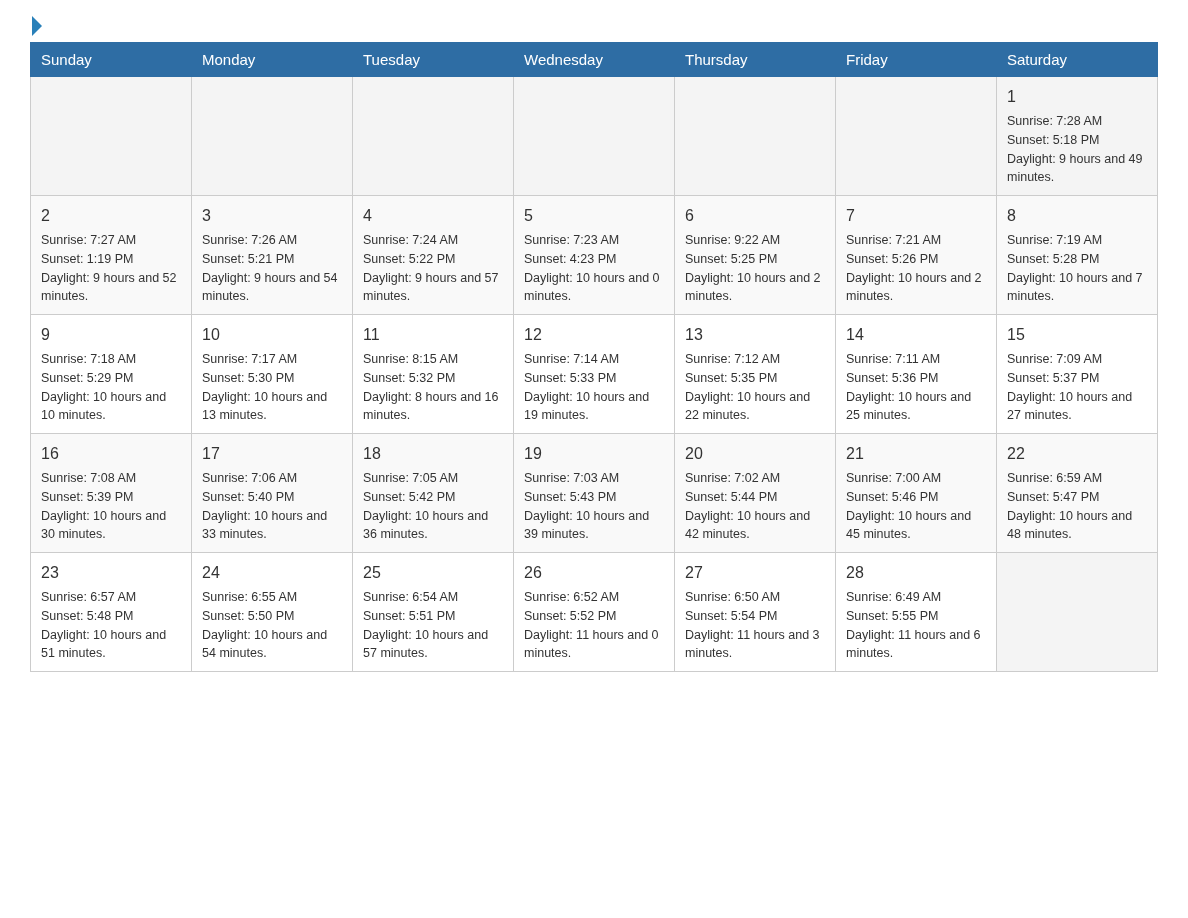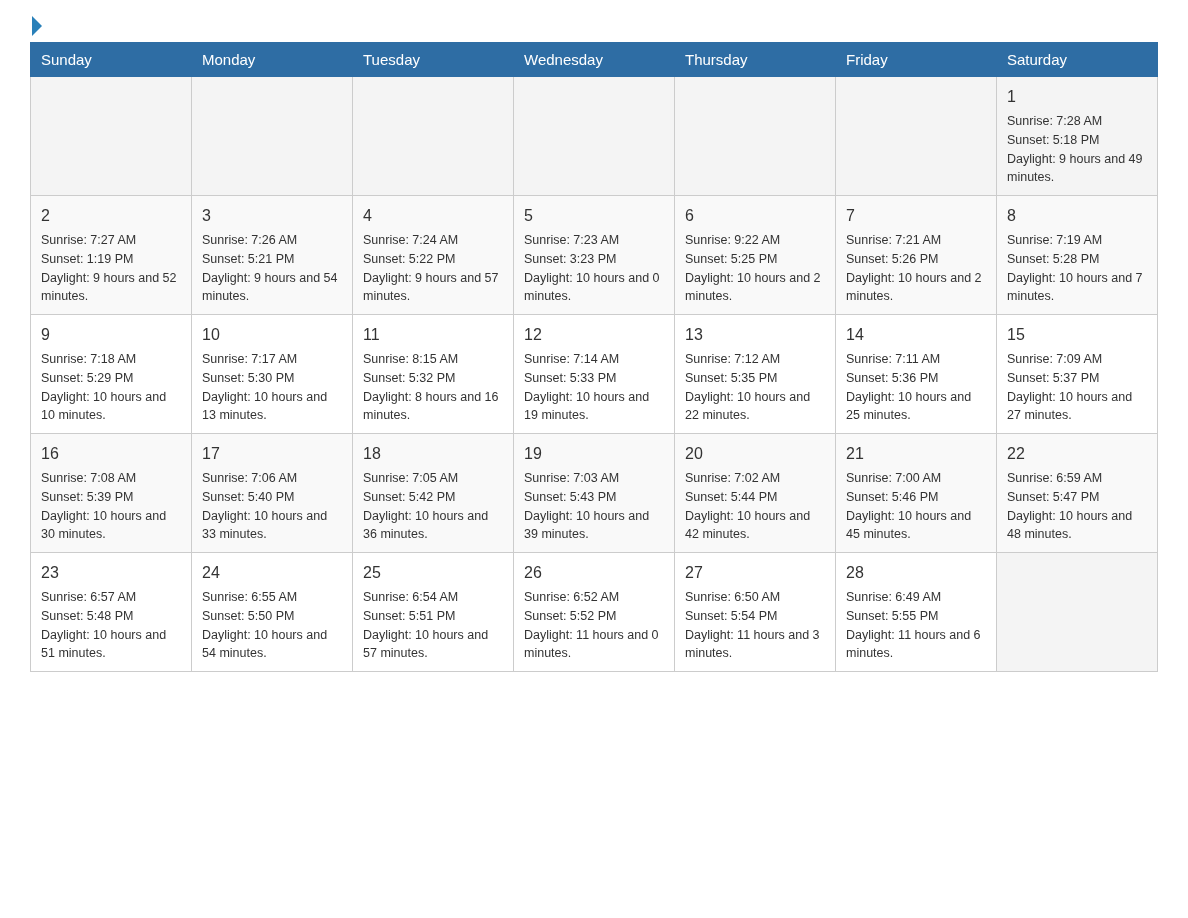--- a/index.html
+++ b/index.html
@@ -134,21 +134,21 @@
         <td class="empty-cell"></td>
         <td class="empty-cell"></td>
         <td class="empty-cell"></td>
         <td class="empty-cell"></td>
         <td><span class="day-num">1</span><span>Sunrise: 7:28 AM</span><br><span>Sunset: 5:18 PM</span><br><span>Daylight: 9 hours and 49 minutes.</span></td>
       </tr>
       <tr>
         <td><span class="day-num">2</span><span>Sunrise: 7:27 AM</span><br><span>Sunset: 1:19 PM</span><br><span>Daylight: 9 hours and 52 minutes.</span></td>
         <td><span class="day-num">3</span><span>Sunrise: 7:26 AM</span><br><span>Sunset: 5:21 PM</span><br><span>Daylight: 9 hours and 54 minutes.</span></td>
         <td><span class="day-num">4</span><span>Sunrise: 7:24 AM</span><br><span>Sunset: 5:22 PM</span><br><span>Daylight: 9 hours and 57 minutes.</span></td>
-        <td><span class="day-num">5</span><span>Sunrise: 7:23 AM</span><br><span>Sunset: 3:23 PM</span><br><span>Daylight: 10 hours and 0 minutes.</span></td>
+        <td><span class="day-num">5</span><span>Sunrise: 7:23 AM</span><br><span>Sunset: 4:23 PM</span><br><span>Daylight: 10 hours and 0 minutes.</span></td>
         <td><span class="day-num">6</span><span>Sunrise: 9:22 AM</span><br><span>Sunset: 5:25 PM</span><br><span>Daylight: 10 hours and 2 minutes.</span></td>
         <td><span class="day-num">7</span><span>Sunrise: 7:21 AM</span><br><span>Sunset: 5:26 PM</span><br><span>Daylight: 10 hours and 2 minutes.</span></td>
         <td><span class="day-num">8</span><span>Sunrise: 7:19 AM</span><br><span>Sunset: 5:28 PM</span><br><span>Daylight: 10 hours and 7 minutes.</span></td>
       </tr>
       <tr>
         <td><span class="day-num">9</span><span>Sunrise: 7:18 AM</span><br><span>Sunset: 5:29 PM</span><br><span>Daylight: 10 hours and 10 minutes.</span></td>
         <td><span class="day-num">10</span><span>Sunrise: 7:17 AM</span><br><span>Sunset: 5:30 PM</span><br><span>Daylight: 10 hours and 13 minutes.</span></td>
         <td><span class="day-num">11</span><span>Sunrise: 8:15 AM</span><br><span>Sunset: 5:32 PM</span><br><span>Daylight: 8 hours and 16 minutes.</span></td>
         <td><span class="day-num">12</span><span>Sunrise: 7:14 AM</span><br><span>Sunset: 5:33 PM</span><br><span>Daylight: 10 hours and 19 minutes.</span></td>
         <td><span class="day-num">13</span><span>Sunrise: 7:12 AM</span><br><span>Sunset: 5:35 PM</span><br><span>Daylight: 10 hours and 22 minutes.</span></td>

